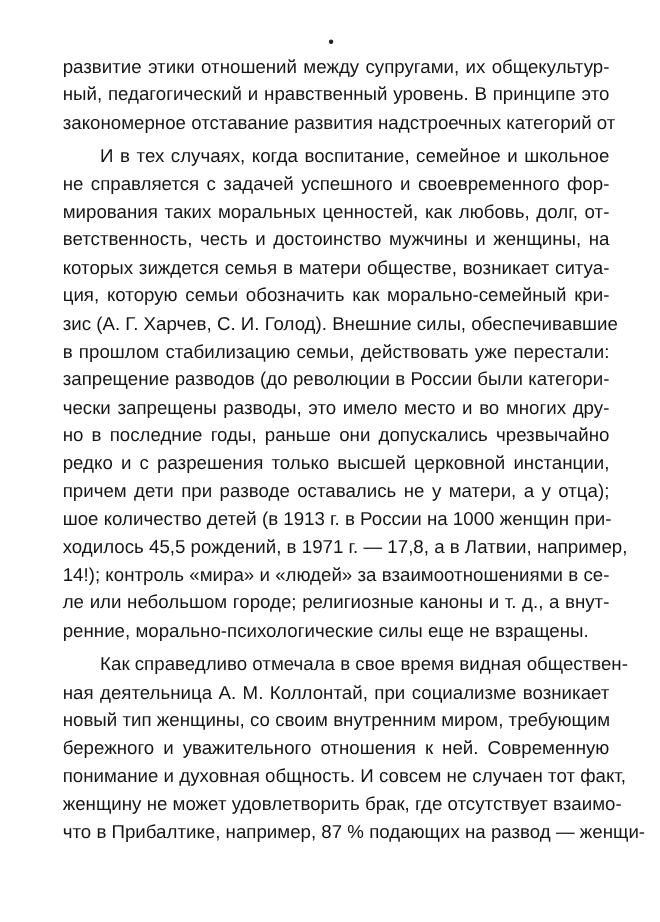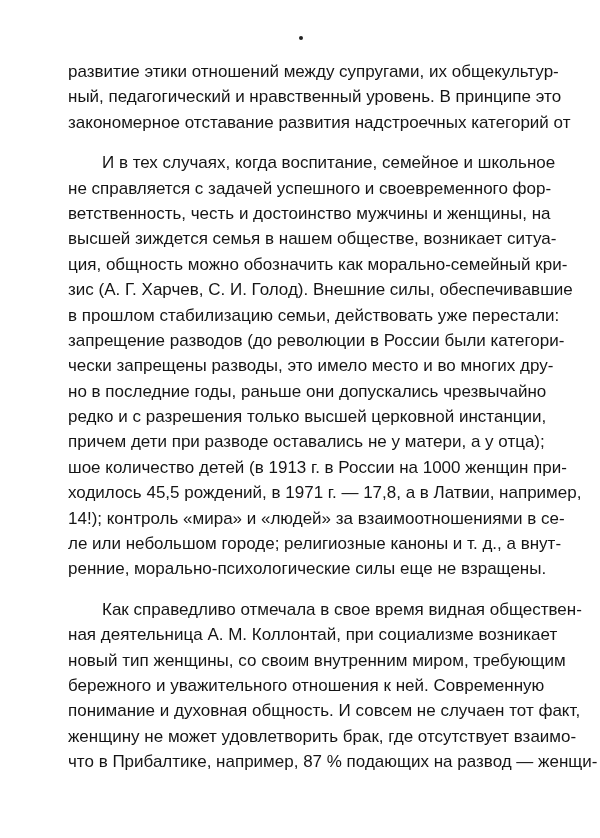--- a/index.html
+++ b/index.html
@@ -9,41 +9,42 @@
     font-family: "Liberation Sans", "DejaVu Sans", sans-serif;
     font-size: 17px; line-height: 25.4px; color: #151515;
   }
   .dot {
     position: absolute; left: 299px; top: 36px; width: 4px; height: 4px;
     border-radius: 50%; background: #222;
   }
   .line { display: block; white-space: nowrap; text-align: justify; text-align-last: justify; height: 25.4px; overflow: visible; }
   .line.last { text-align-last: left; }
   .line.indent { padding-left: 34px; }
-  .para { margin: 15px; }
+  .para { margin: 4px; }
   .para + .para { margin-top: 5px; }
 </style>
 </head>
 <body>
 
 <div class="dot"></div>
 
 <div class="page">
   <div class="para">
     <span class="line">развитие этики отношений между супругами, их общекультур-</span>
     <span class="line">ный, педагогический и нравственный уровень. В принципе это</span>
     <span class="line">закономерное отставание развития надстроечных категорий от</span>
   </div>
 
   <div class="para">
     <span class="line indent">И в тех случаях, когда воспитание, семейное и школьное</span>
     <span class="line">не справляется с задачей успешного и своевременного фор-</span>
+    <span class="line">мирования таких моральных ценностей, как любовь, долг, от-</span>
     <span class="line">ветственность, честь и достоинство мужчины и женщины, на</span>
-    <span class="line">высшей зиждется семья в нашем обществе, возникает ситуа-</span>
-    <span class="line">ция, общность можно обозначить как морально-семейный кри-</span>
+    <span class="line">которых зиждется семья в матери обществе, возникает ситуа-</span>
+    <span class="line">ция, которую семьи обозначить как морально-семейный кри-</span>
     <span class="line">зис (А. Г. Харчев, С. И. Голод). Внешние силы, обеспечивавшие</span>
     <span class="line">в прошлом стабилизацию семьи, действовать уже перестали:</span>
     <span class="line">запрещение разводов (до революции в России были категори-</span>
     <span class="line">чески запрещены разводы, это имело место и во многих дру-</span>
     <span class="line">но в последние годы, раньше они допускались чрезвычайно</span>
     <span class="line">редко и с разрешения только высшей церковной инстанции,</span>
     <span class="line">причем дети при разводе оставались не у матери, а у отца);</span>
     <span class="line">шое количество детей (в 1913 г. в России на 1000 женщин при-</span>
     <span class="line">ходилось 45,5 рождений, в 1971 г. — 17,8, а в Латвии, например,</span>
     <span class="line">14!); контроль «мира» и «людей» за взаимоотношениями в се-</span>

